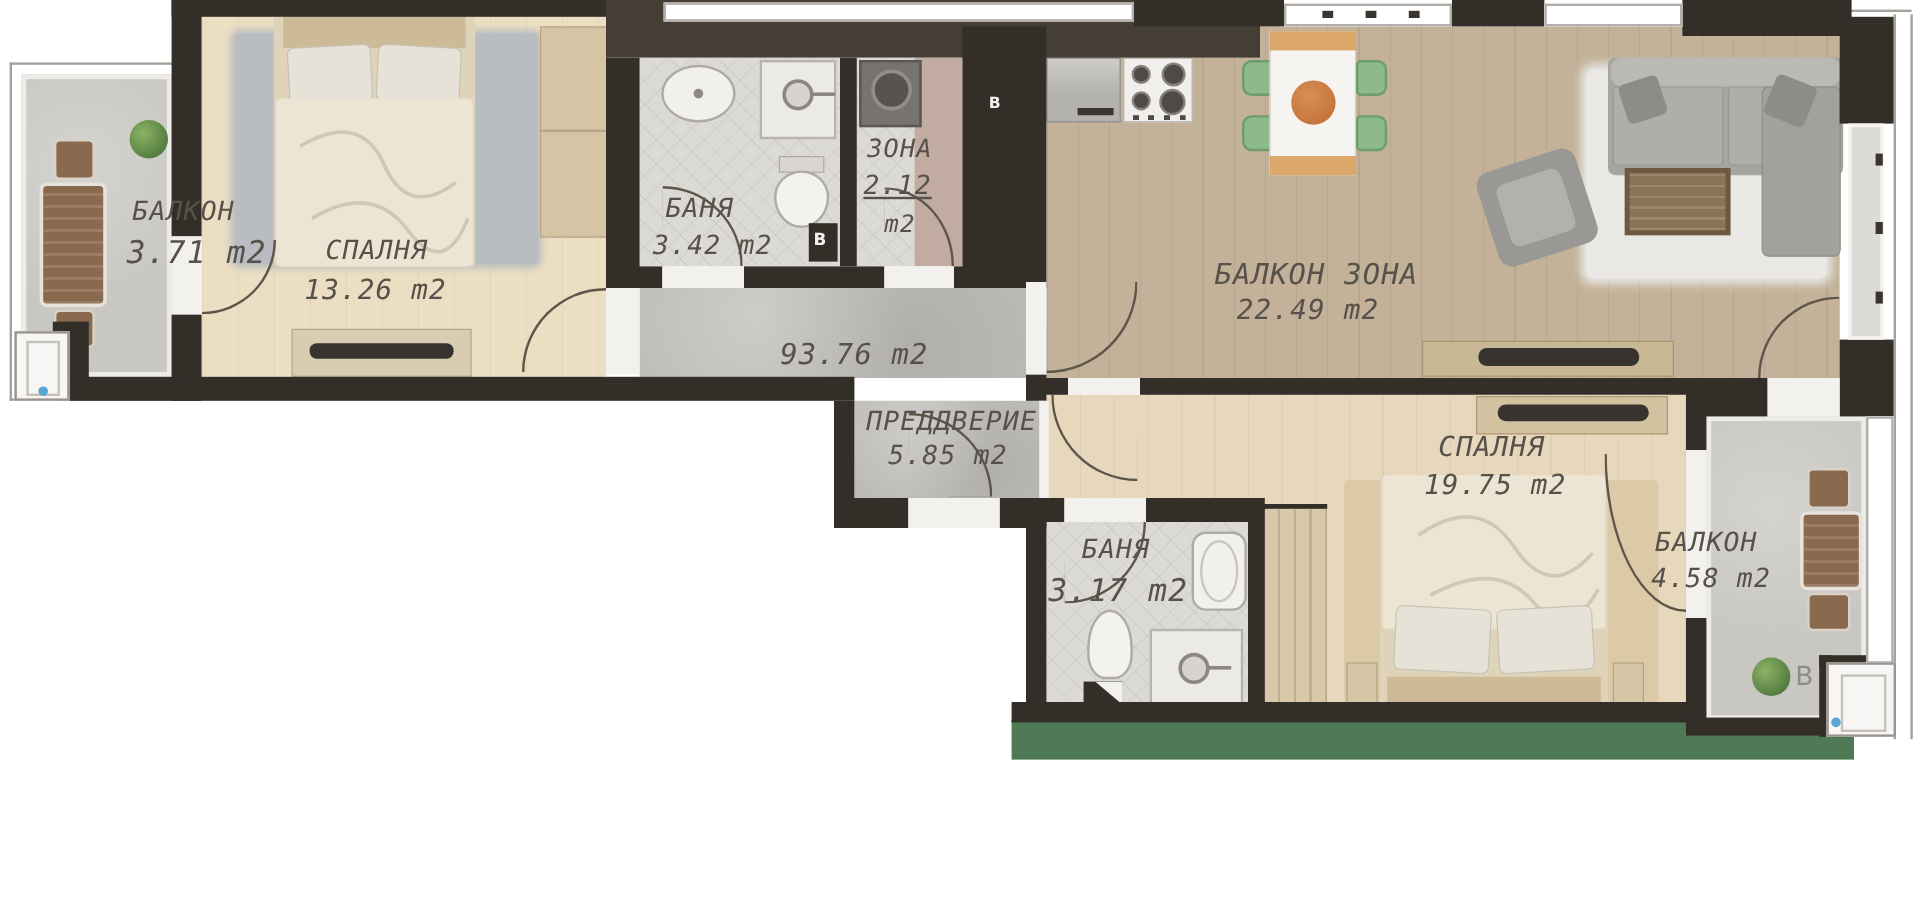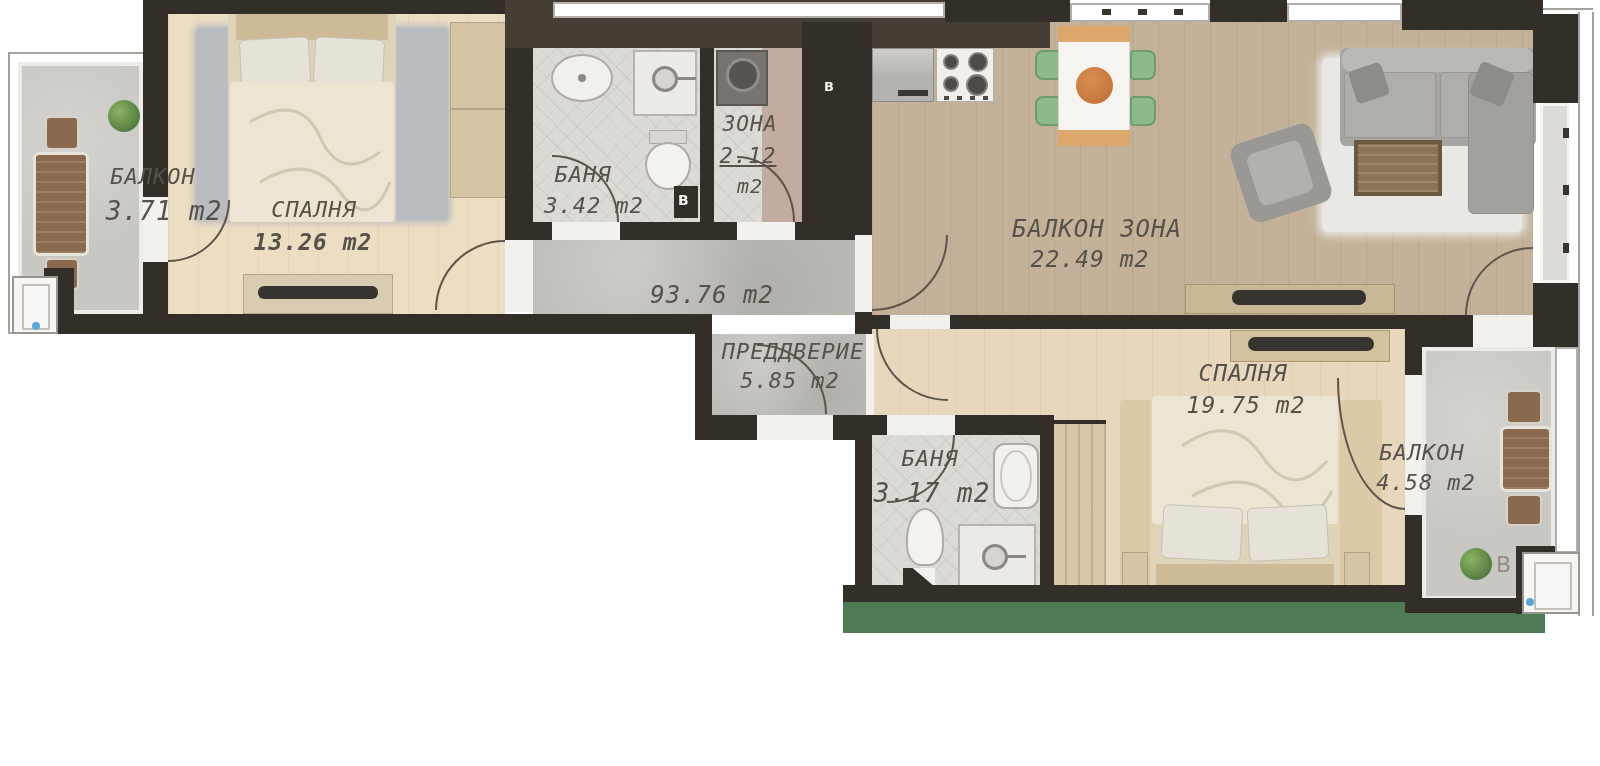--- a/index.html
+++ b/index.html
@@ -237,21 +237,21 @@
   <div class="arc" style="left:1465px;top:247px;width:68px;height:68px;border-top-width:2px;border-left-width:2px;border-radius:100% 0 0 0;"></div>
 
   <div class="mark" style="left:678px;top:192px;font-size:14px;color:#f3f1ed;">В</div>
   <div class="mark" style="left:824px;top:79px;font-size:13px;color:#f3f1ed;">В</div>
   <div class="mark" style="left:1496px;top:552px;font-size:22px;color:#8f8c86;font-weight:normal;">В</div>
 
   <div class="lbl" style="left:153px;top:164px;font-size:22px;">БАЛКОН</div>
   <div class="lbl" style="left:164px;top:196px;font-size:26px;text-align:right;">3.71 m2</div>
 
   <div class="lbl" style="left:314px;top:197px;font-size:22px;">СПАЛНЯ</div>
-  <div class="lbl" style="left:313px;top:229px;font-size:23px;font-weight:bold;">13.26 m2</div>
+  <div class="lbl" style="left:313px;top:229px;font-size:23px;">13.26 m2</div>
 
   <div class="lbl" style="left:583px;top:162px;font-size:22px;">БАНЯ</div>
   <div class="lbl" style="left:594px;top:193px;font-size:22px;">3.42 m2</div>
 
   <div class="lbl" style="left:750px;top:112px;font-size:21px;">ЗОНА</div>
   <div class="lbl" style="left:748px;top:143px;font-size:22px;text-decoration:underline;">2.12</div>
   <div class="lbl" style="left:750px;top:174px;font-size:20px;">m2</div>
 
   <div class="lbl" style="left:712px;top:281px;font-size:24px;">93.76 m2</div>
 

